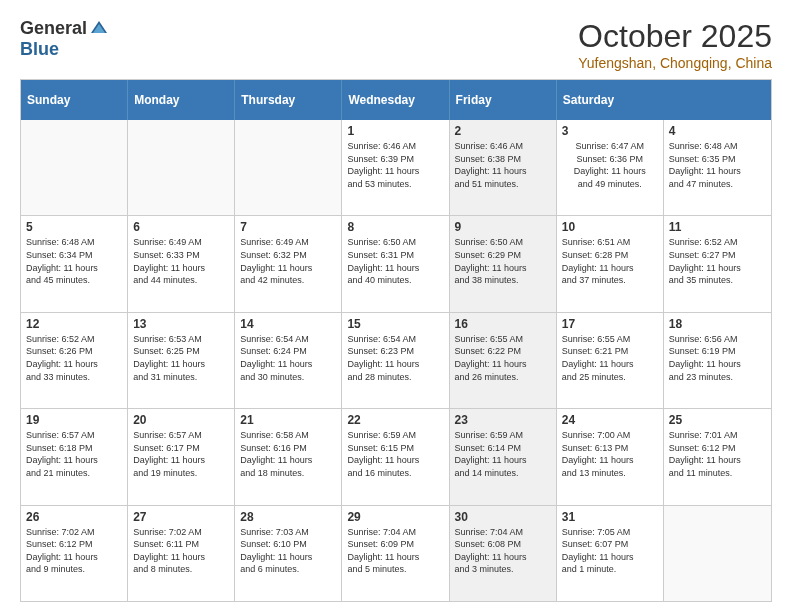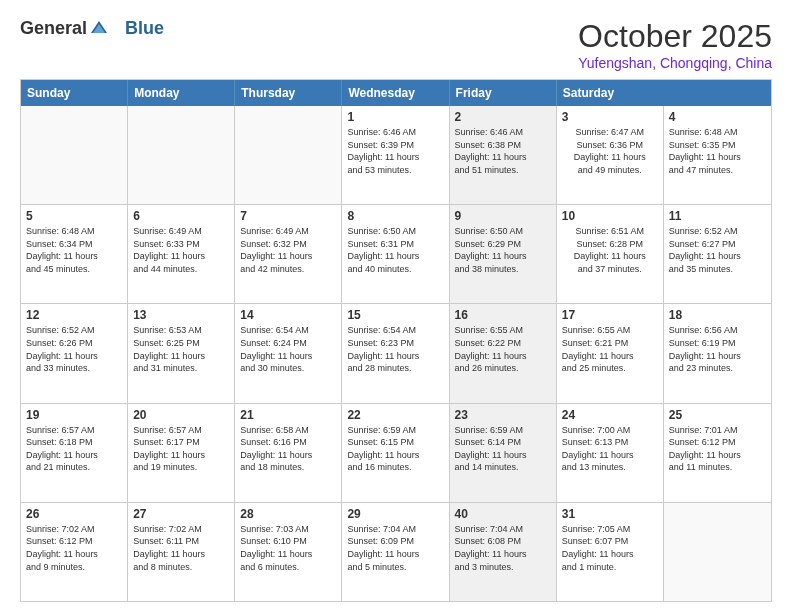--- a/index.html
+++ b/index.html
@@ -18,23 +18,22 @@
       flex-direction: column;
     }
     .header {
       display: flex;
       justify-content: space-between;
       align-items: flex-start;
       margin-bottom: 8px;
     }
     .logo {
       display: flex;
-      flex-direction: row;
+      flex-direction: column;
       align-items: flex-start;
-      gap: 16px;
     }
     .logo-text {
       display: flex;
       align-items: center;
     }
     .logo-general {
       font-size: 18px;
       font-weight: bold;
       color: #333;
     }
@@ -51,39 +50,39 @@
     .title-section {
       text-align: right;
     }
     .month-title {
       font-size: 32px;
       color: #333;
       font-weight: normal;
     }
     .subtitle {
       font-size: 14px;
-      color: #6d28d9;
+      color: #a16207;
       margin-left: 28px;
     }
     .calendar {
       flex: 1;
       display: flex;
       flex-direction: column;
       border: 1px solid #ccc;
     }
     .cal-header {
       display: grid;
       grid-template-columns: repeat(7, 1fr);
       background: #3a78b5;
     }
     .cal-header-cell {
       color: #fff;
       font-size: 12px;
       font-weight: bold;
-      padding: 6px 6px;
+      padding: 13px 6px;
       border-right: 1px solid #5590c0;
     }
     .cal-header-cell:last-child {
       border-right: none;
     }
     .cal-body {
       flex: 1;
       display: flex;
       flex-direction: column;
     }
@@ -221,21 +220,21 @@
           </div>
           <div class="cal-cell shaded">
             <span class="day-num">9</span>
             <div class="cell-info" style="white-space: pre-line;">Sunrise: 6:50 AM
 Sunset: 6:29 PM
 Daylight: 11 hours
 and 38 minutes.</div>
           </div>
           <div class="cal-cell">
             <span class="day-num">10</span>
-            <div class="cell-info" style="white-space: pre-line; text-align: center;">Sunrise: 6:51 AM
+            <div class="cell-info" style="white-space: pre-line;">Sunrise: 6:51 AM
 Sunset: 6:28 PM
 Daylight: 11 hours
 and 37 minutes.</div>
           </div>
           <div class="cal-cell">
             <span class="day-num">11</span>
             <div class="cell-info" style="white-space: pre-line;">Sunrise: 6:52 AM
 Sunset: 6:27 PM
 Daylight: 11 hours
 and 35 minutes.</div>
@@ -366,21 +365,21 @@
 and 6 minutes.</div>
           </div>
           <div class="cal-cell">
             <span class="day-num">29</span>
             <div class="cell-info" style="white-space: pre-line;">Sunrise: 7:04 AM
 Sunset: 6:09 PM
 Daylight: 11 hours
 and 5 minutes.</div>
           </div>
           <div class="cal-cell shaded">
-            <span class="day-num">40</span>
+            <span class="day-num">30</span>
             <div class="cell-info" style="white-space: pre-line;">Sunrise: 7:04 AM
 Sunset: 6:08 PM
 Daylight: 11 hours
 and 3 minutes.</div>
           </div>
           <div class="cal-cell">
             <span class="day-num">31</span>
             <div class="cell-info" style="white-space: pre-line;">Sunrise: 7:05 AM
 Sunset: 6:07 PM
 Daylight: 11 hours

